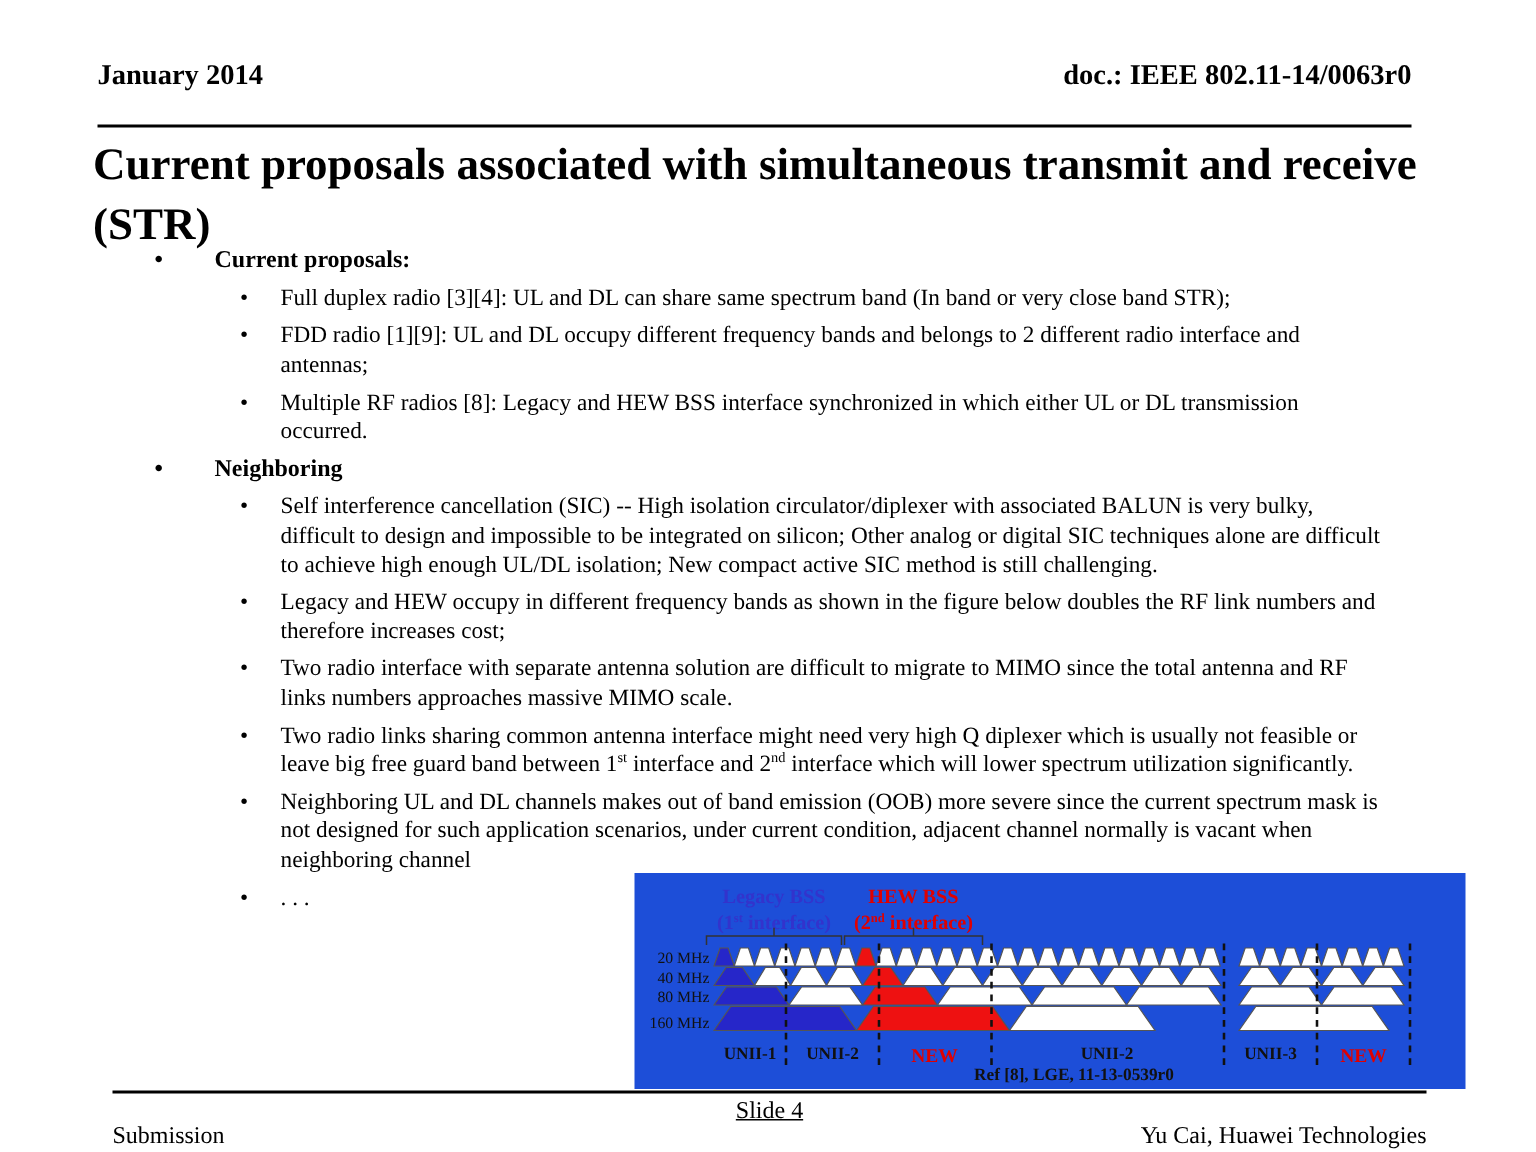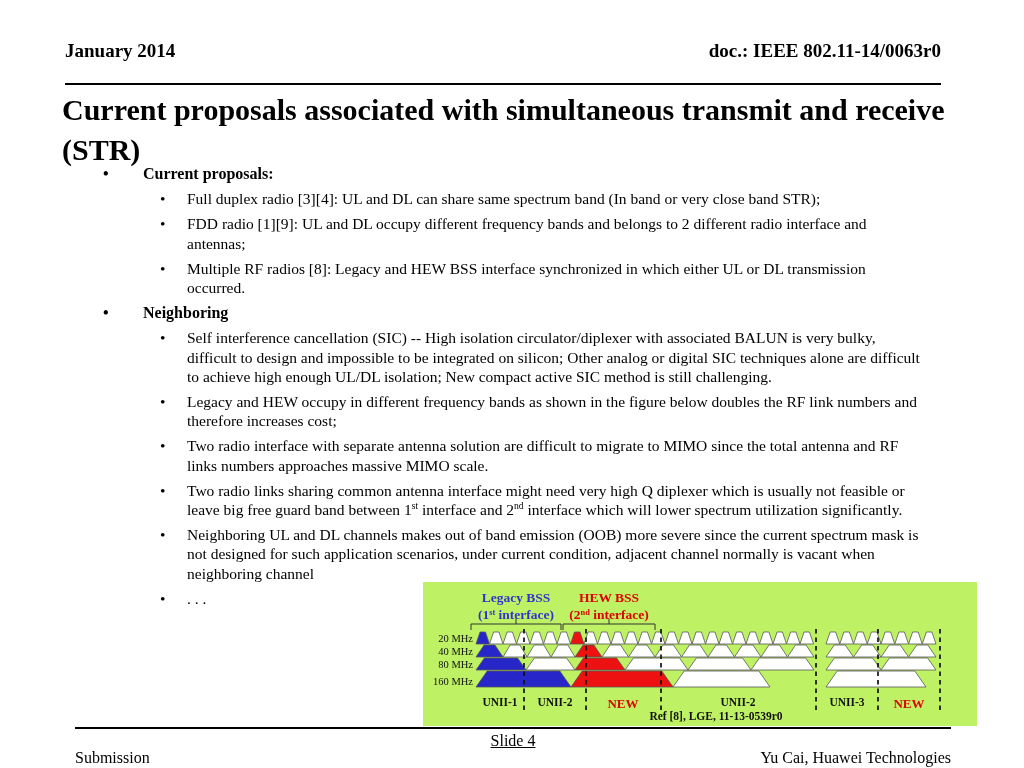--- a/index.html
+++ b/index.html
@@ -24,21 +24,21 @@
   .b{position:relative;margin-bottom:6px;font-size:15.5px;line-height:19.2px;}
   .b .dot{position:absolute;top:0;}
   .b .txt{display:block;}
   .b.l1 .dot{left:103px;}
   .b.l1 .txt{margin-left:143px;max-width:780px;}
   .b.l1{font-weight:bold;font-size:16px;}
   .b.l2 .dot{left:160px;}
   .b.l2 .txt{margin-left:187px;max-width:737px;}
   sup{font-size:62%;line-height:0;}
   
-  .figwrap{position:absolute;left:423px;top:582px;width:554px;height:144px;background:#bef264;}
+  .figwrap{position:absolute;left:423px;top:582px;width:554px;height:144px;background:#1d4ed8;}
   .figwrap svg{display:block;}
   svg text{font-family:"Liberation Serif","DejaVu Serif",serif;}
   
   .ftr{
     position:absolute;left:75px;top:727px;width:876px;
     border-top:2px solid #000;display:flex;justify-content:space-between;align-items:flex-start;
     font-size:16px;padding-top:20px;
   }
   .ftr .c{position:absolute;left:0;width:100%;text-align:center;top:3px;text-decoration:underline;}
 </style>

